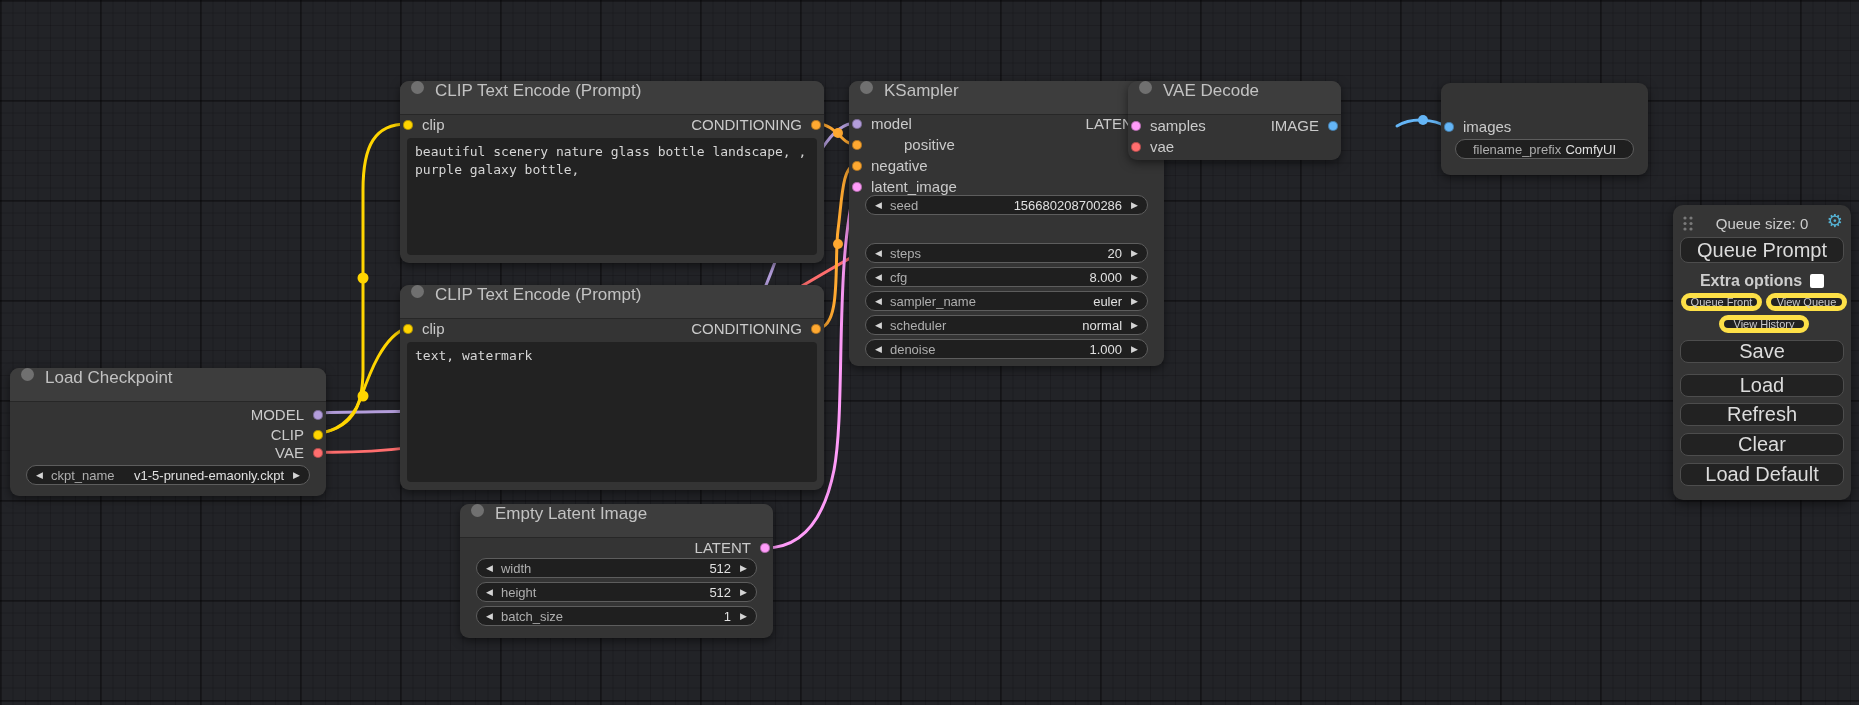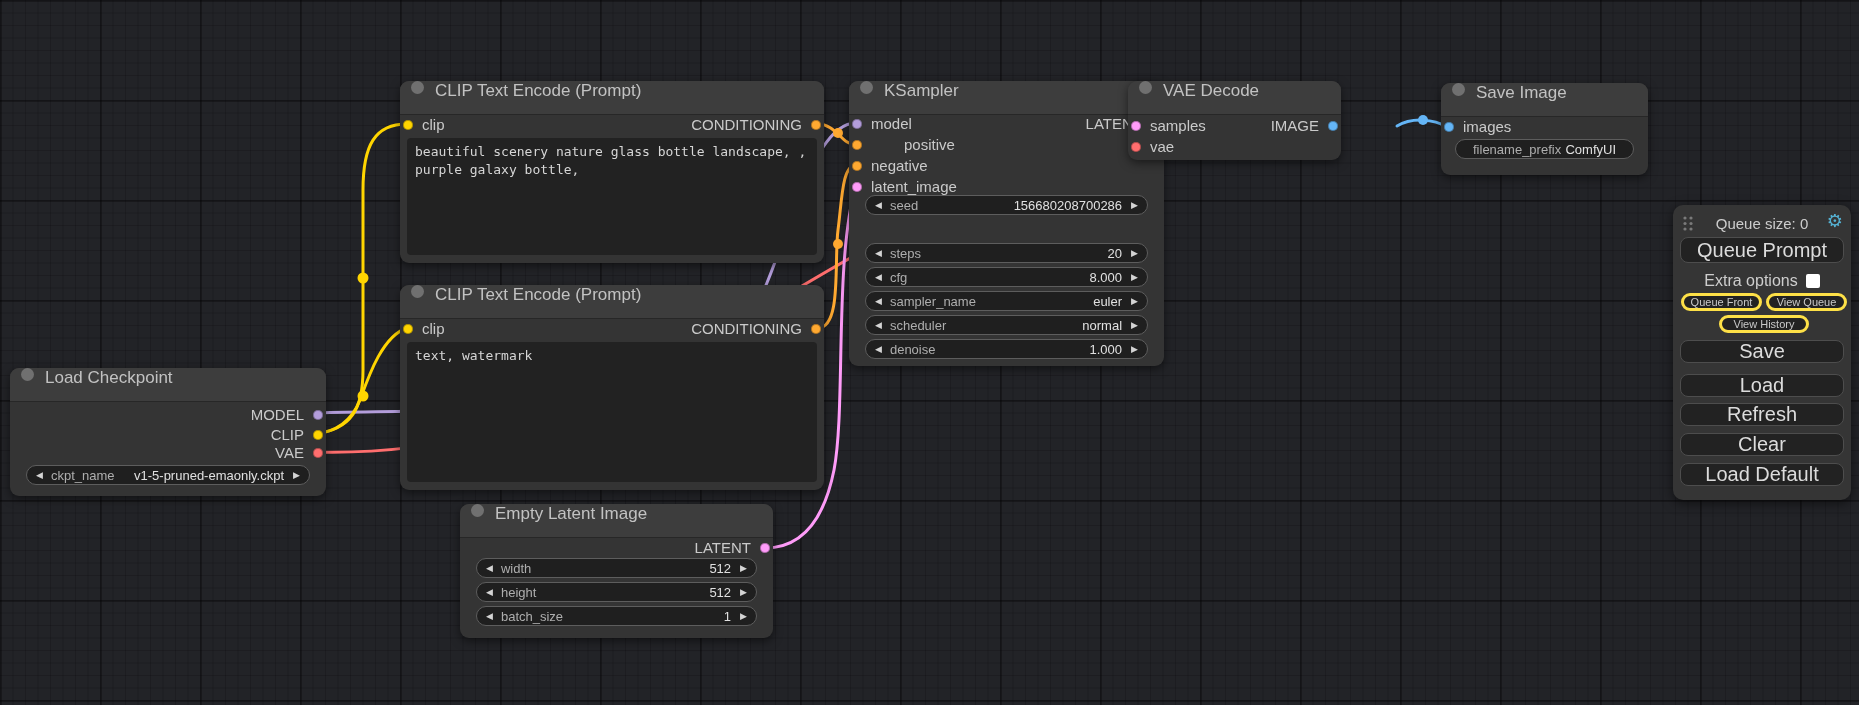--- a/index.html
+++ b/index.html
@@ -61,21 +61,21 @@
   }
   .menu .abs { position:absolute; }
   .mbtn {
     position:absolute; left:7px; width:164px;
     background:#222222; border:1px solid #4d4d4d; border-radius:8px;
     display:flex; align-items:center; justify-content:center;
     color:#dcdcdc; cursor:pointer;
   }
   .mbtn.big { font-size:20px; height:23px; }
   .pill {
-    position:absolute; height:18px; background:#222222; border:3px solid #fde047;
+    position:absolute; height:18px; background:#222222; border:5px solid #fde047;
     border-radius:9px; display:flex; align-items:center; justify-content:center;
     font-size:11px; color:#c9c9c9; cursor:pointer;
   }
   .checkbox { width:14px; height:14px; background:#ffffff; border-radius:2px; display:inline-block; }
 </style>
 </head>
 <body>
 
 <svg id="wires" width="1859" height="705">
   <g fill="none" stroke-width="3" stroke-linecap="round">
@@ -262,24 +262,20 @@
     <span class="port" style="background: rgb(255, 110, 110);"></span>
     <span>vae</span>
   </div>
   <div class="row out" style="top:34px;">
     <span class="port" style="background: rgb(100, 181, 246);"></span>
     <span>IMAGE</span>
   </div>
 </div>
 
 <div class="node" style="left:1441px; top:83px; width:207px; height:92px;">
-  <div class="ntitle">
-    <span class="cdot"></span>
-    <span>Save Image</span>
-  </div>
   <div class="row in" style="top:33px;">
     <span class="port" style="background: rgb(100, 181, 246);"></span>
     <span>images</span>
   </div>
   <div class="widget" style="left:14px; top:56px; width:179px;">
     <span class="wlabel" style="margin-left:8px;">filename_prefix</span>
     <span class="wvalue noarr" style="margin-right:8px;">ComfyUI</span>
   </div>
 </div>
 
@@ -293,21 +289,21 @@
       <circle cx="3" cy="14" r="1.6"></circle>
         <circle cx="9" cy="14" r="1.6"></circle>
     </g>
   </svg>
   <div class="abs" style="left:0; right:0; top:10px; text-align:center; font-size:15px; color:#cdcdcd;">Queue size: 0</div>
   <div class="abs" style="right: 8px; top: 5px; font-size: 18px; font-family: &quot;DejaVu Sans&quot;, sans-serif; color: rgb(85, 178, 212);">⚙</div>
 
   <div class="mbtn" style="top:32px; height:26px; font-size:20px;">Queue Prompt</div>
 
   <div class="abs" style="left:0; right:0; top:67px; display:flex; align-items:center; justify-content:center; gap:8px;">
-    <span style="font-size:16px; color:#cdcdcd;">Extra options</span>
+    <span style="font-size:16px; color:#cdcdcd;font-weight:bold;">Extra options</span>
     <span class="checkbox"></span>
   </div>
 
   <div class="pill" style="left:8px; top:88px; width:81px;">Queue Front</div>
   <div class="pill" style="left:93px; top:88px; width:81px;">View Queue</div>
   <div class="pill" style="left:46px; top:110px; width:90px;">View History</div>
 
   <div class="mbtn big" style="top:135px;">Save</div>
   <div class="mbtn big" style="top:169px;">Load</div>
   <div class="mbtn big" style="top:198px;">Refresh</div>

